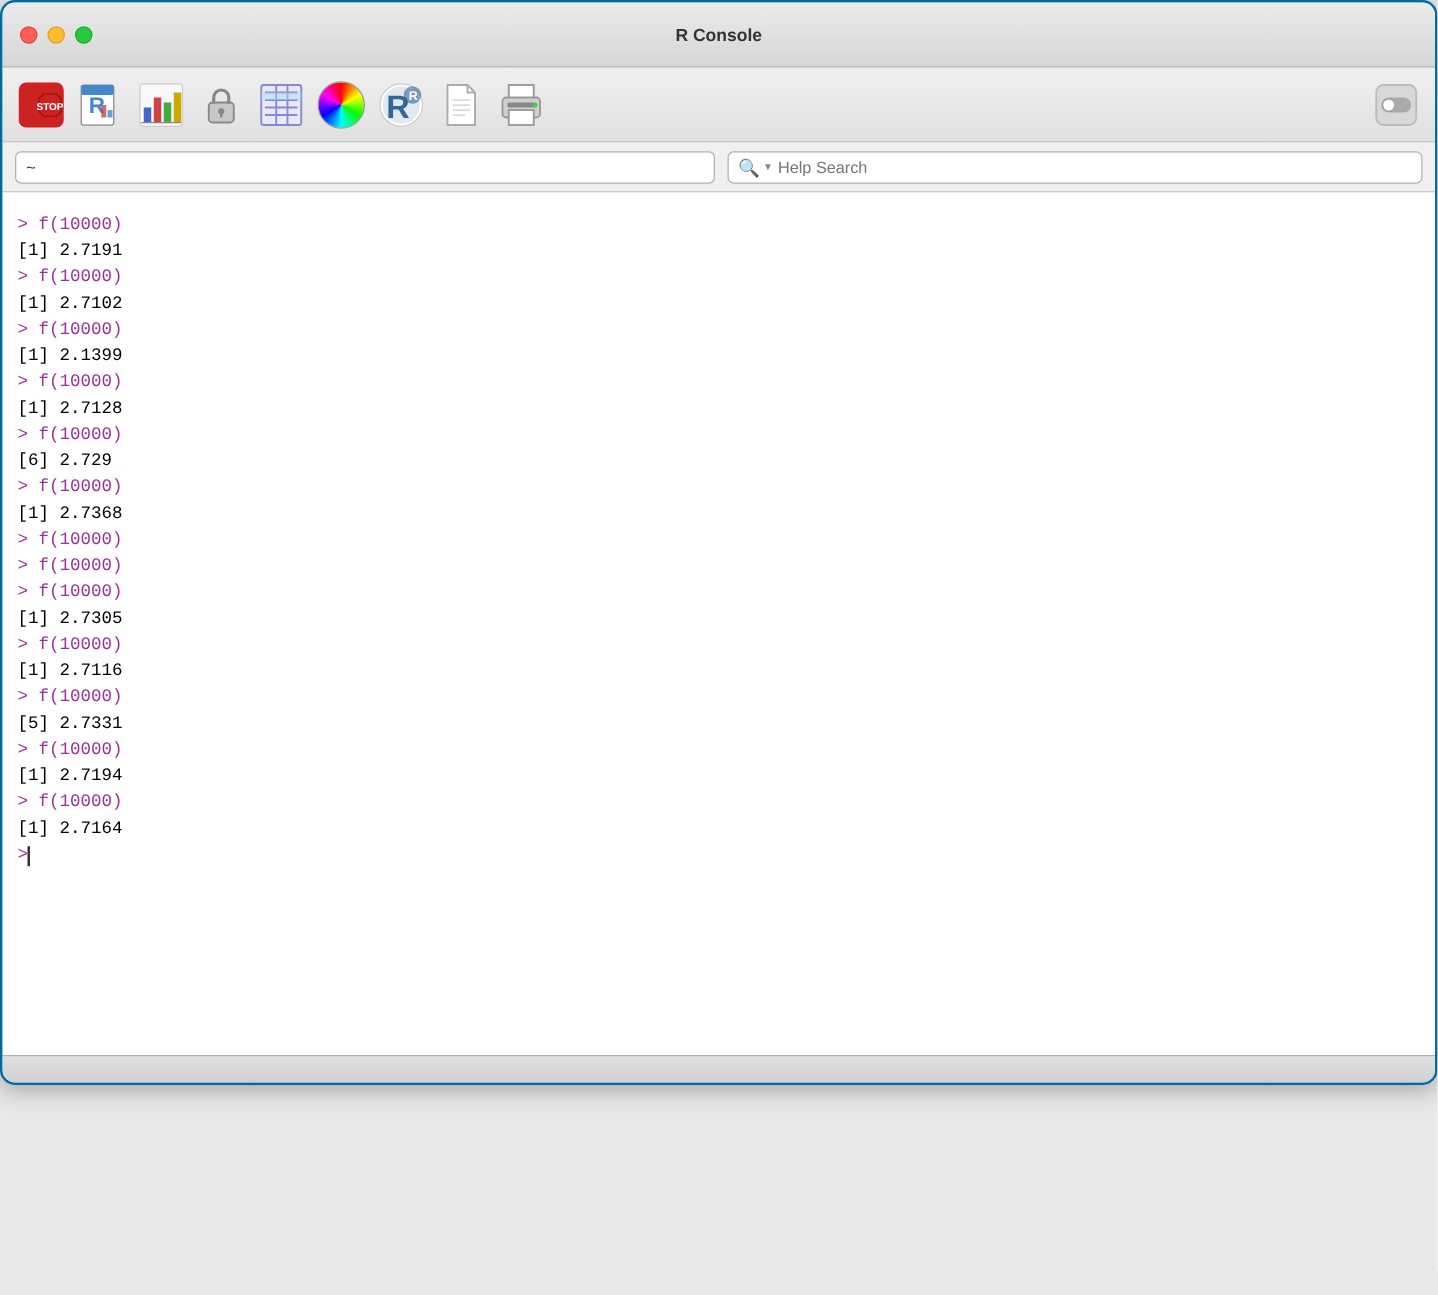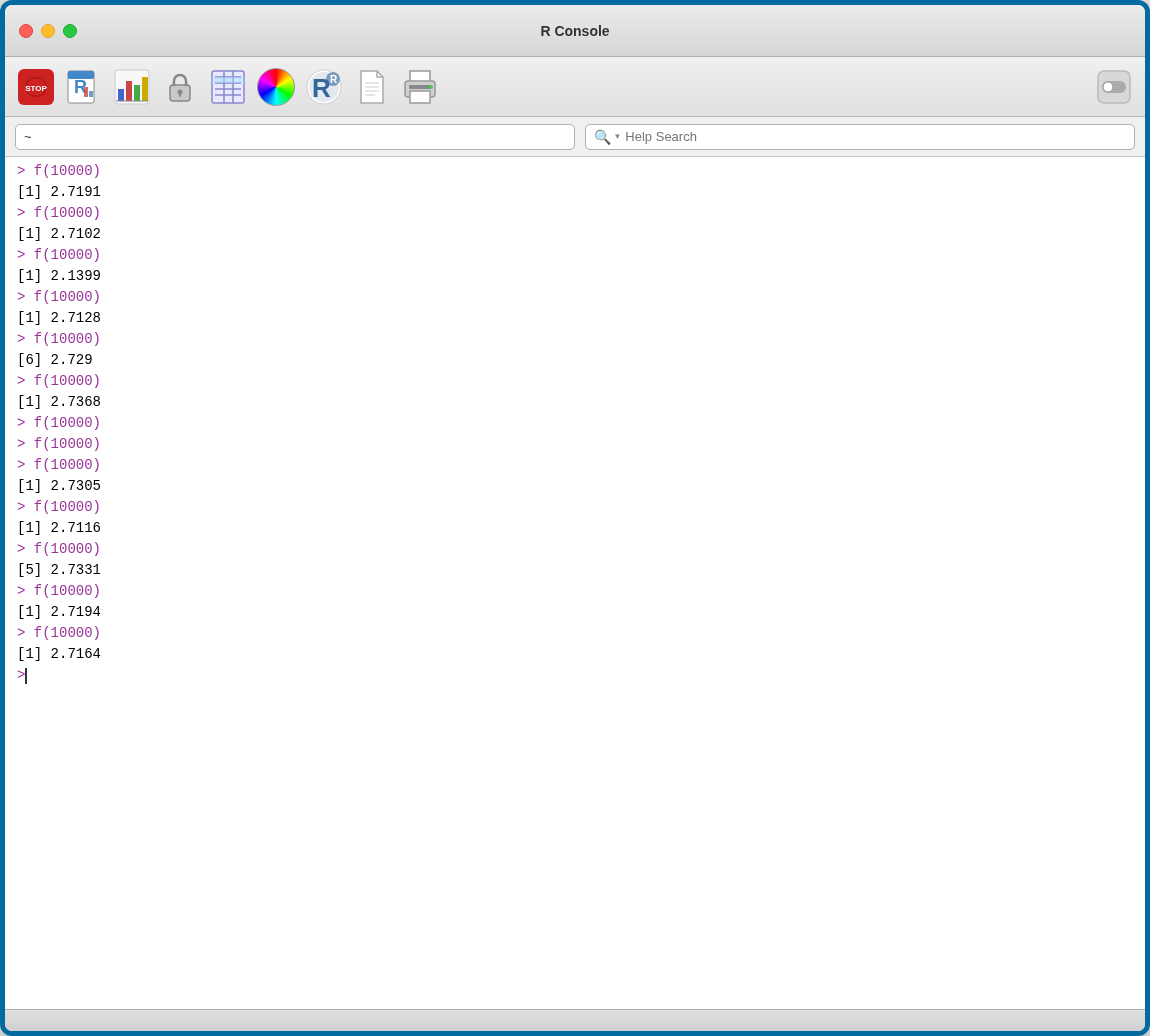--- a/index.html
+++ b/index.html
@@ -7,28 +7,28 @@
     body {
       width: 1150px;
       height: 1036px;
       background: #e8e8e8;
       font-family: -apple-system, BlinkMacSystemFont, "Helvetica Neue", Arial, sans-serif;
       overflow: hidden;
     }
 
     .window {
       width: 1150px;
-      height: 1036px;
+      height: 868px;
       background: #f5f5f5;
       border-radius: 12px;
       box-shadow: 0 4px 20px rgba(0,0,0,0.3);
       display: flex;
       flex-direction: column;
       overflow: hidden;
-      border: 5px solid #0369a1;
+      border: 2px solid #0369a1;
     }
 
     
     .titlebar {
       height: 52px;
       background: linear-gradient(180deg, #ebebeb 0%, #d6d6d6 100%);
       border-bottom: 1px solid #b0b0b0;
       display: flex;
       align-items: center;
       justify-content: center;
@@ -87,21 +87,21 @@
     }
 
     
     .stop-icon {
       width: 36px;
       height: 36px;
       background: #cc2222;
       border-radius: 6px;
       display: flex;
       align-items: center;
-      justify-content: center;
+      justify-content: flex-end;
       color: white;
       font-size: 11px;
       font-weight: bold;
     }
 
     
     .r-logo-icon {
       width: 36px;
       height: 36px;
       position: relative;
@@ -217,21 +217,21 @@
       font-size: 13px;
       color: #ec4899;
       background: transparent;
     }
 
     
     .console {
       flex: 1;
       background: white;
       overflow-y: auto;
-      padding: 4px 12px;
+      padding: 16px 12px;
       font-family: "Menlo", "Monaco", "Courier New", monospace;
       font-size: 14px;
       line-height: 1.5;
     }
 
     .console-line {
       display: block;
       white-space: pre;
     }
 

